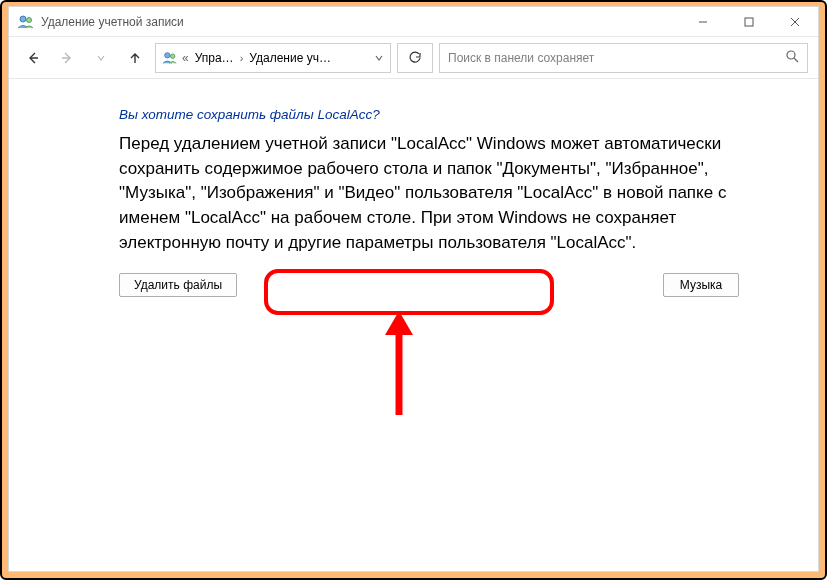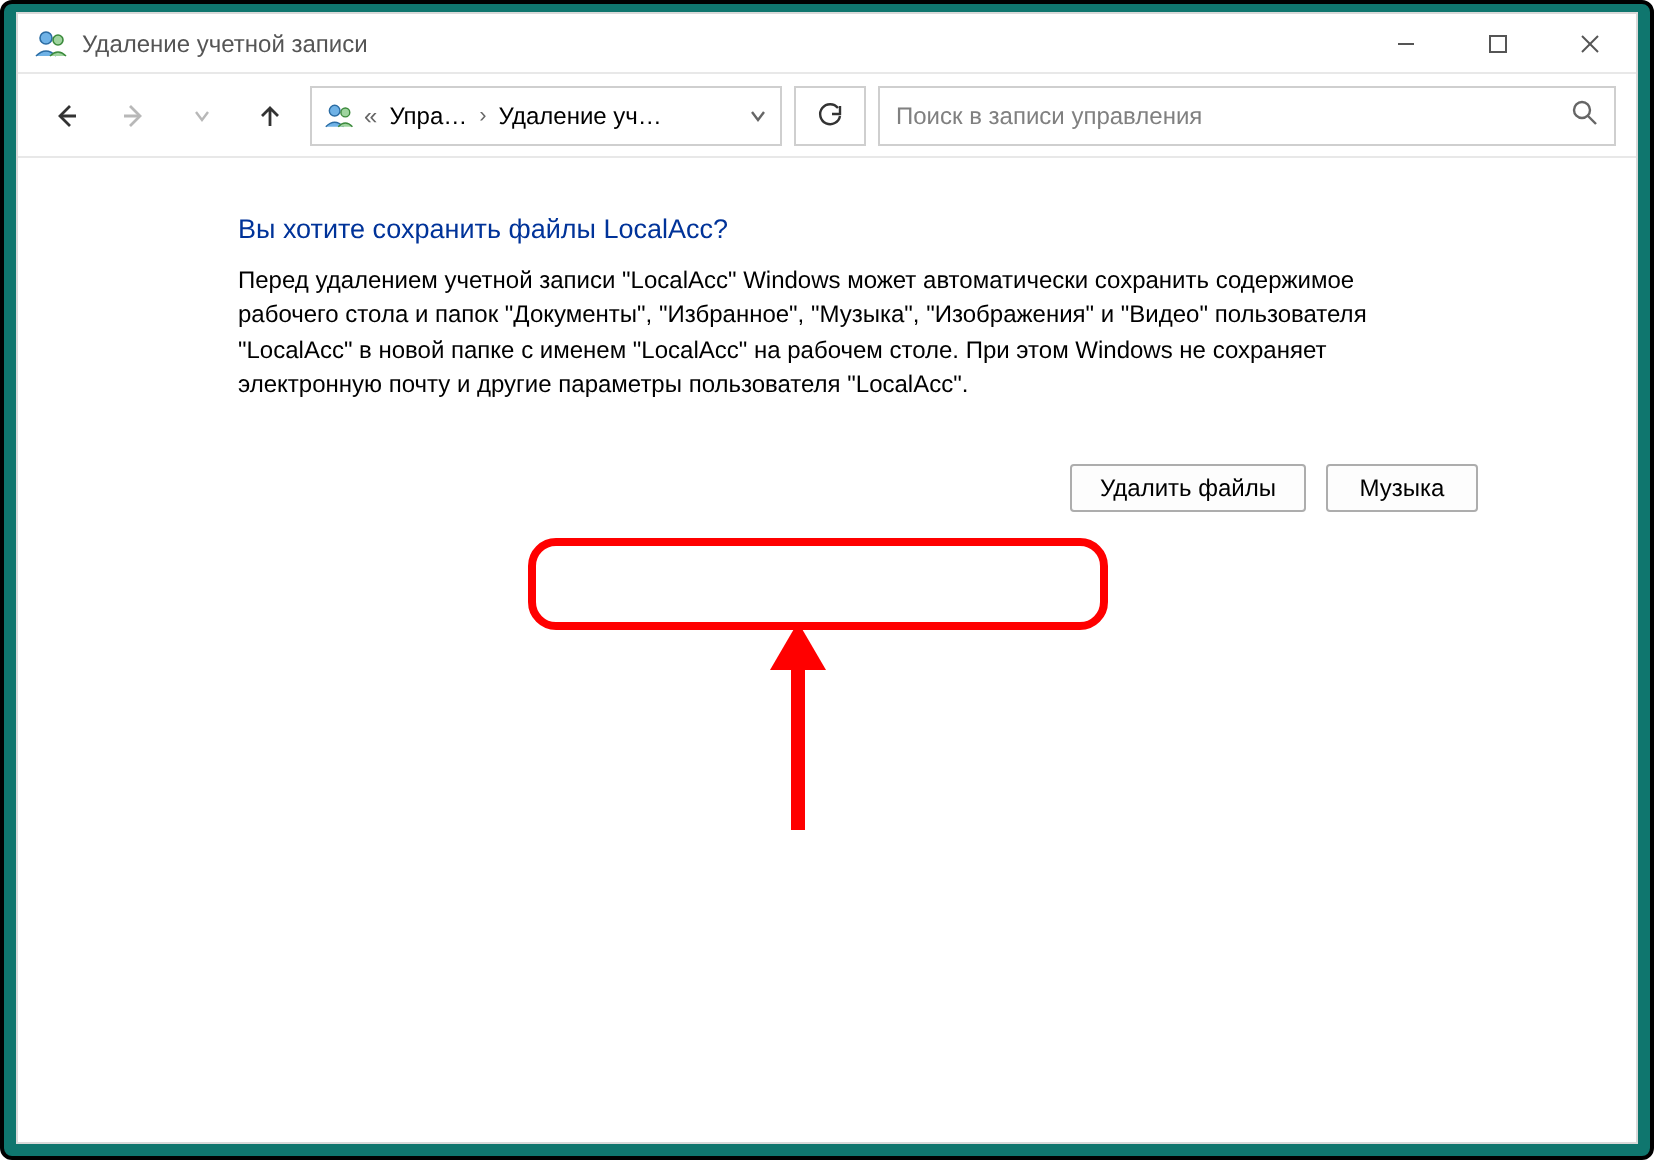--- a/index.html
+++ b/index.html
@@ -9,21 +9,21 @@
     font-size: 12px;
     color:#000;
     background:#fff;
   }
   .frame {
     width:827px; height:580px;
     border:2px solid #000;
     border-radius:6px;
     position:relative;
     overflow:hidden;
-    background:#0f766e;
+    background:#fdba74;
   }
   .window {
     position:absolute;
     left:6px; top:4px; right:6px; bottom:6px;
     border:1px solid #d9d9d9;
     background:#fff;
     display:flex; flex-direction:column;
   }
   
   .titlebar {
@@ -83,25 +83,25 @@
     padding:0 8px;
     color:#777;
     gap:6px;
   }
   .searchbox .placeholder { flex:1; color:#808080; font-size:12px;}
   
   .content {
     flex:1; padding:28px 70px 0 110px;
     position:relative;
   }
-  .heading { color:#003399; font-size:13.5px; margin-bottom:10px; }
-  .body-text { color:#000; font-size:12px; line-height:1.45; max-width:610px;}
+  .heading { color:#003399; font-size:13.5px; margin-bottom:10px;font-style:italic; }
+  .body-text { color:#000; font-size:17px; line-height:1.45; max-width:610px;}
   .button-row {
-    margin-top:30px;
-    display:flex; justify-content:flex-end; gap:10px;
+    margin-top:18px;
+    display:flex; justify-content:space-between; gap:10px;
     max-width:620px;
   }
   .btn {
     height:24px; min-width:76px;
     padding:0 14px;
     border:1px solid #adadad;
     background:#fdfdfd;
     font-size:12px;
     display:flex; align-items:center; justify-content:center;
     border-radius:2px;
@@ -199,21 +199,21 @@
       </div>
 
       <div class="refresh-box">
         <svg width="14" height="14" viewBox="0 0 14 14" fill="none" stroke="#333" stroke-width="1.2">
           <path d="M11 3 A5 5 0 1 0 12 7"></path>
             <path d="M12 2 L12 6 L8 6" fill="none"></path>
         </svg>
       </div>
 
       <div class="searchbox">
-        <span class="placeholder">Поиск в записи управления</span>
+        <span class="placeholder">Поиск в панели сохраняет</span>
         <span>
           <svg width="14" height="14" viewBox="0 0 14 14" fill="none" stroke="#666" stroke-width="1.2">
             <circle cx="6" cy="6" r="4"></circle>
               <line x1="9" y1="9" x2="13" y2="13"></line>
           </svg>
         </span>
       </div>
     </div>
 
     <div class="content">

